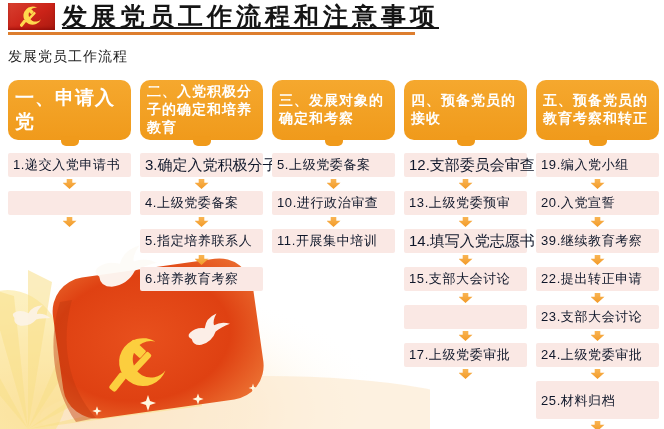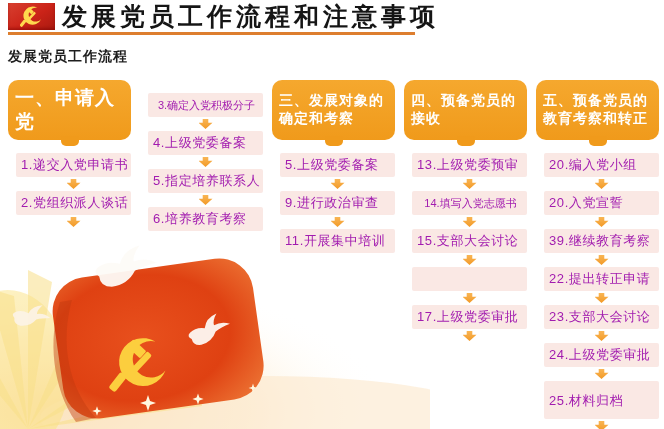--- a/index.html
+++ b/index.html
@@ -9,28 +9,28 @@
   }
   
   .emblem-box{
     position:absolute;left:8px;top:3px;width:47px;height:27px;z-index:3;
     background:linear-gradient(145deg,#d84030 0%,#cb2318 55%,#a91a10 100%);
     display:flex;align-items:center;justify-content:center;
     box-shadow:inset 0 -2px 3px rgba(120,0,0,.45);
   }
   .page-title{
     position:absolute;left:62px;top:0px;margin:0;z-index:3;
-    font-size:25px;font-weight:bold;color:#151515;letter-spacing:4px;white-space:nowrap;
+    font-size:25px;font-weight:bold;color:#151515;letter-spacing:4px;white-space:nowrap;text-decoration:underline;
   }
   .title-underline{
     position:absolute;left:8px;top:32px;width:407px;height:3px;background:#DD7E2E;z-index:3;
   }
   .subtitle{
     position:absolute;left:8px;top:48px;margin:0;z-index:3;
-    font-size:14px;font-weight:bold;color:#1e1e1e;letter-spacing:1px;
+    font-size:14px;font-weight:normal;color:#1e1e1e;letter-spacing:1px;
   }
   
   #columns{
     position:absolute;left:8px;top:80px;z-index:2;
     display:flex;gap:9px;align-items:flex-start;
   }
   .column{width:123px;flex:0 0 123px;}
   .col-header{
     position:relative;box-sizing:border-box;height:60px;
     background:linear-gradient(180deg,#F5A82E 0%,#F09A1B 100%);
@@ -40,24 +40,24 @@
   }
   .col-header.center{justify-content:center;font-size:19px;}
   .col-header .tab{
     position:absolute;left:50%;bottom:-6px;transform:translateX(-50%);
     width:18px;height:10px;background:#F09A1B;border-radius:0 0 5px 5px;
   }
   .steps{margin-top:13px;display:flex;flex-direction:column;}
   .step{
     position:relative;box-sizing:border-box;height:24px;margin-bottom:14px;
     background:#FAE8E4;border-radius:2px;
-    color:#a21caf;font-size:13px;letter-spacing:.6px;
-    display:flex;align-items:center;padding:0 3px 0 5px;white-space:nowrap;margin-left:8px;
-  }
-  .step.compact{font-size:11px;letter-spacing:0;justify-content:center;}
+    color:#0f172a;font-size:13px;letter-spacing:.6px;
+    display:flex;align-items:center;padding:0 3px 0 5px;white-space:nowrap;
+  }
+  .step.compact{font-size:15px;letter-spacing:0;}
   .step.tall{height:38px;white-space:normal;line-height:17px;}
   .down-arrow{
     position:absolute;left:50%;bottom:-12px;transform:translateX(-50%);
     width:14px;height:10px;
     background:linear-gradient(180deg,#F9B554 0%,#F29A28 100%);
     clip-path:polygon(30% 0,70% 0,70% 38%,100% 38%,50% 100%,0 38%,30% 38%);
   }
   
   .decor{position:absolute;left:0;top:230px;z-index:0;pointer-events:none;}
   .hidden-defs{position:absolute;width:0;height:0;overflow:hidden;}
@@ -131,26 +131,26 @@
 
   <div id="columns">
       <div class="column">
         <div class="col-header center">一、申请入党<span class="tab"></span></div>
         <div class="steps">
           <div class="step">
             <span>1.递交入党申请书</span>
             <span class="down-arrow"></span>
           </div>
           <div class="step">
-            <span>2.党组织派人谈话</span>
-            <span class="down-arrow"></span>
-          </div>
-        </div>
-      </div>
-      <div class="column">
+            <span class="down-arrow"></span>
+          </div>
+        </div>
+      </div>
+      <div class="column">
+        <div class="col-header">二、入党积极分子的确定和培养教育<span class="tab"></span></div>
         <div class="steps">
           <div class="step compact">
             <span>3.确定入党积极分子</span>
             <span class="down-arrow"></span>
           </div>
           <div class="step">
             <span>4.上级党委备案</span>
             <span class="down-arrow"></span>
           </div>
           <div class="step">
@@ -163,31 +163,35 @@
         </div>
       </div>
       <div class="column">
         <div class="col-header">三、发展对象的确定和考察<span class="tab"></span></div>
         <div class="steps">
           <div class="step">
             <span>5.上级党委备案</span>
             <span class="down-arrow"></span>
           </div>
           <div class="step">
-            <span>9.进行政治审查</span>
+            <span>10.进行政治审查</span>
             <span class="down-arrow"></span>
           </div>
           <div class="step">
             <span>11.开展集中培训</span>
           </div>
         </div>
       </div>
       <div class="column">
         <div class="col-header">四、预备党员的接收<span class="tab"></span></div>
         <div class="steps">
+          <div class="step compact">
+            <span>12.支部委员会审查</span>
+            <span class="down-arrow"></span>
+          </div>
           <div class="step">
             <span>13.上级党委预审</span>
             <span class="down-arrow"></span>
           </div>
           <div class="step compact">
             <span>14.填写入党志愿书</span>
             <span class="down-arrow"></span>
           </div>
           <div class="step">
             <span>15.支部大会讨论</span>
@@ -199,21 +203,21 @@
           <div class="step">
             <span>17.上级党委审批</span>
             <span class="down-arrow"></span>
           </div>
         </div>
       </div>
       <div class="column">
         <div class="col-header">五、预备党员的教育考察和转正<span class="tab"></span></div>
         <div class="steps">
           <div class="step">
-            <span>20.编入党小组</span>
+            <span>19.编入党小组</span>
             <span class="down-arrow"></span>
           </div>
           <div class="step">
             <span>20.入党宣誓</span>
             <span class="down-arrow"></span>
           </div>
           <div class="step">
             <span>39.继续教育考察</span>
             <span class="down-arrow"></span>
           </div>

